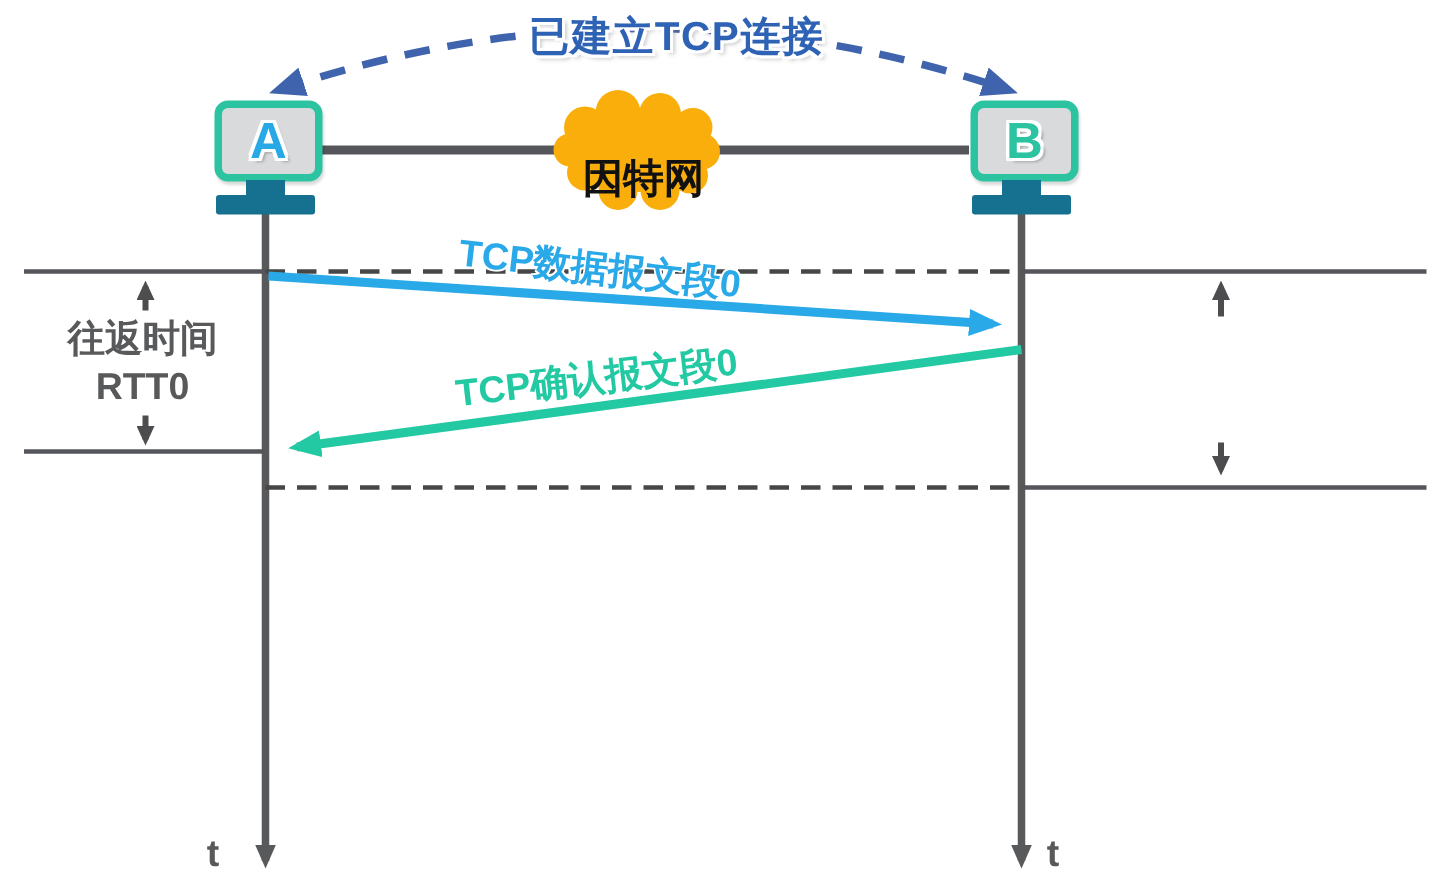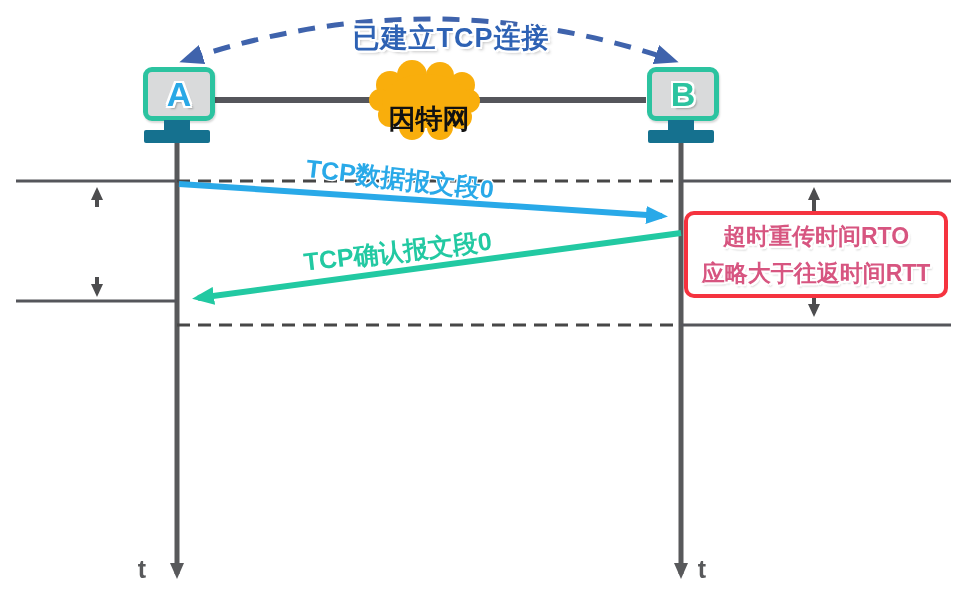--- a/index.html
+++ b/index.html
@@ -4,21 +4,21 @@
 <style>
   html,body{margin:0;padding:0;background:#ffffff;}
   body{font-family:"Liberation Sans","DejaVu Sans",sans-serif;}
   #stage{position:relative;width:964px;height:597px;background:#ffffff;overflow:hidden;}
   #diagram-svg{position:absolute;left:0;top:0;}
 
   .txt{position:absolute;font-weight:bold;white-space:nowrap;}
 
   
   .conn-title{
-    left:348px;top:20px;width:206px;text-align:center;
+    left:348px;top:6px;width:206px;text-align:center;
     font-size:27px;color:#2E62B4;letter-spacing:1px;
     text-shadow:-2px -2px 0 #fff,2px -2px 0 #fff,-2px 2px 0 #fff,2px 2px 0 #fff,
                 0 -2px 0 #fff,0 2px 0 #fff,-2px 0 0 #fff,2px 0 0 #fff,3px 3px 3px rgba(120,120,120,.45);
   }
 
   
   .cloud-label{left:382px;top:101px;width:94px;text-align:center;font-size:27px;color:#111;}
 
   
   .monitor{
@@ -140,26 +140,26 @@
   <div class="monitor monitor-b">
     <span class="letter">B</span>
   </div>
   <div class="stand-neck neck-b"></div>
   <div class="stand-base base-b"></div>
 
   <div class="txt conn-title">已建立TCP连接</div>
 
   <div class="txt cloud-label">因特网</div>
 
+  <div class="txt rtt-label">
+    <div>往返时间</div>
+    <div>RTT0</div>
+  </div>
 
   <div class="txt seg-data">TCP数据报文段0</div>
 
   <div class="txt seg-ack">TCP确认报文段0</div>
 
-  <div class="rto-box">
-    <div class="rto-line">超时重传时间RTO</div>
-    <div class="rto-line">应略大于往返时间RTT</div>
-  </div>
 
   <div class="txt t-a">t</div>
   <div class="txt t-b">t</div>
 
 </div>
 
 </body></html>

